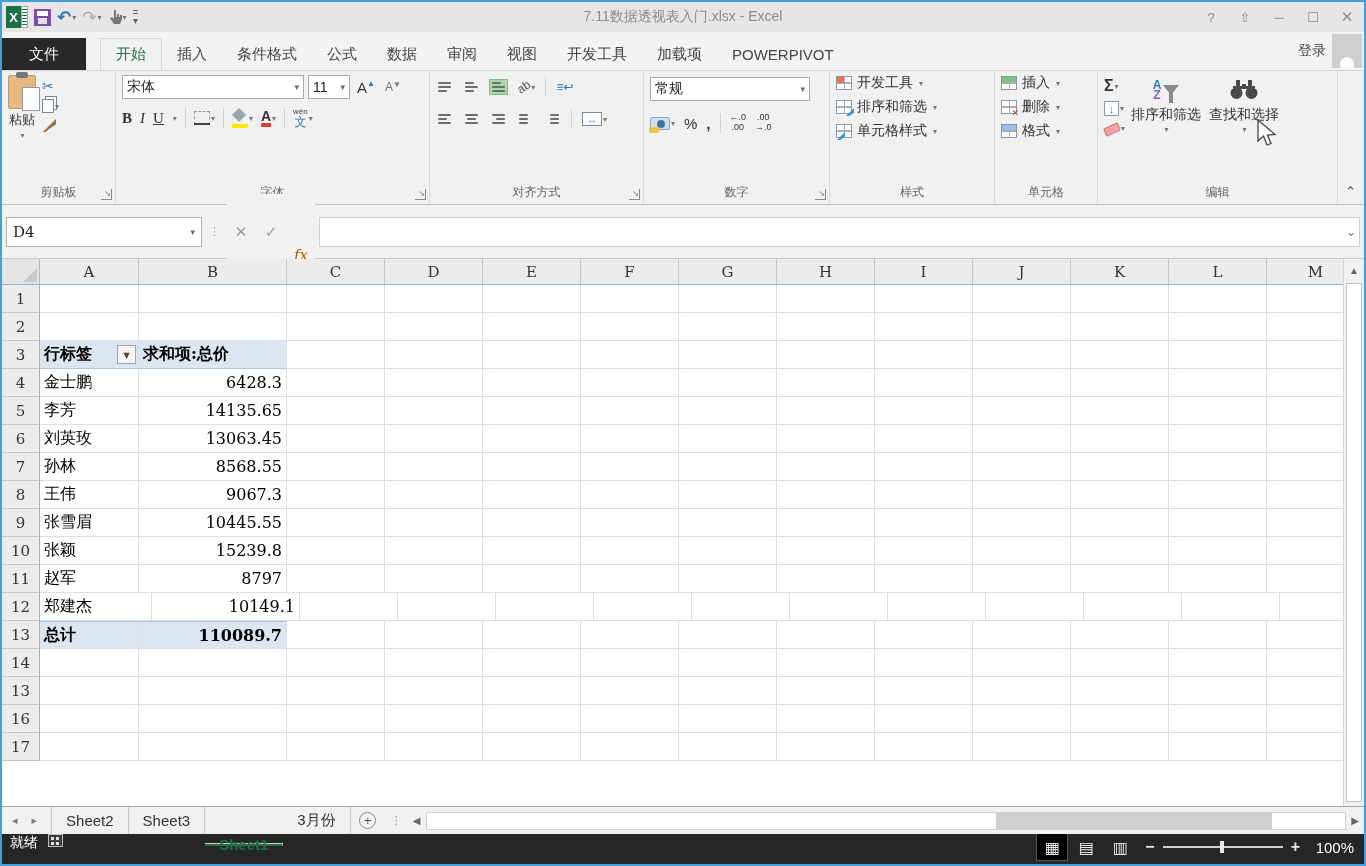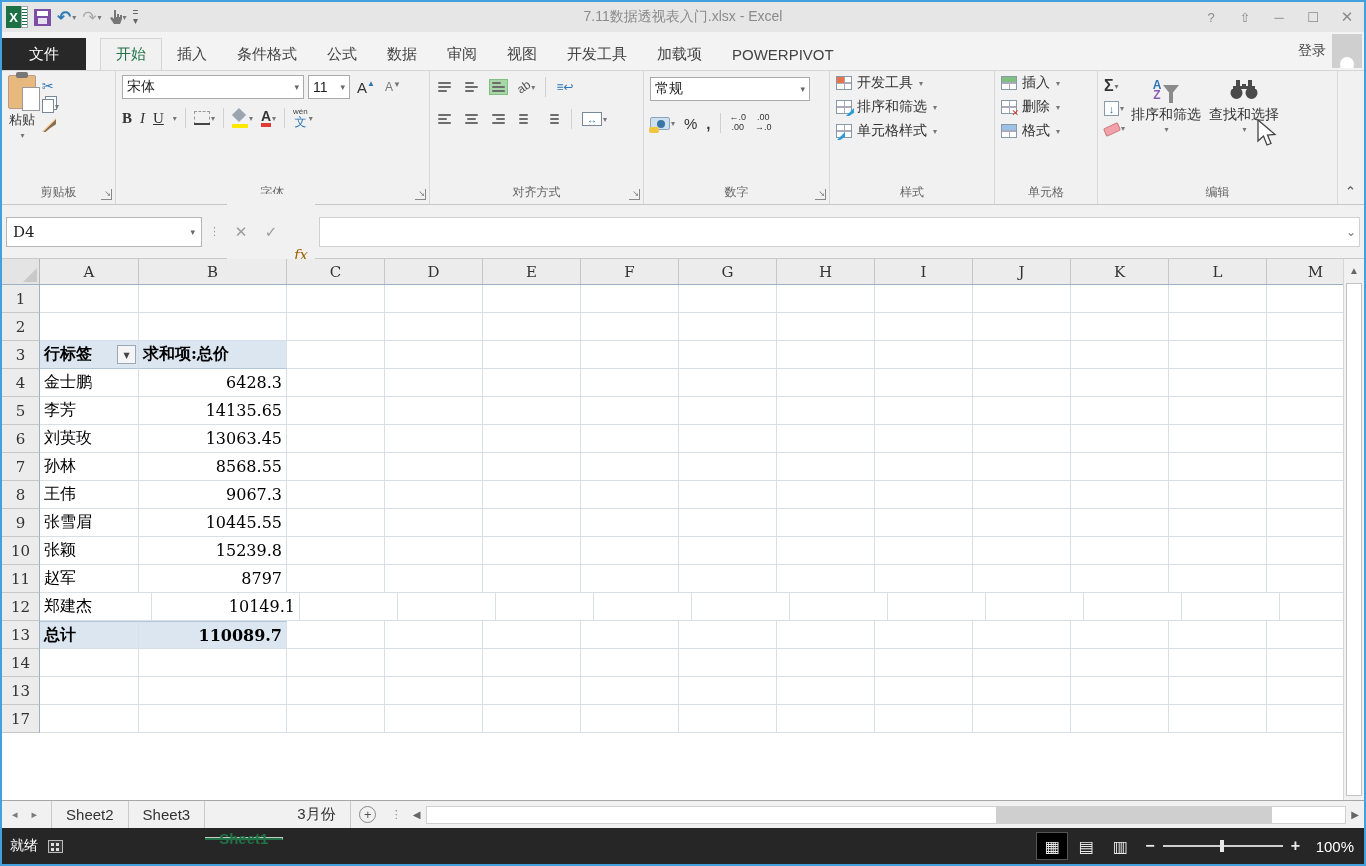--- a/index.html
+++ b/index.html
@@ -165,21 +165,21 @@
   .stab.active { background:#fff; color:#217346; font-weight:bold; border-top:1px solid #c9c9c9; border-bottom:2px solid #217346;margin-top:36px; }
   .addsheet { width:34px; display:flex; align-items:center; justify-content:center; }
   .addsheet i { width:17px; height:17px; border:1px solid #888; border-radius:50%; color:#555; font-size:13px; line-height:15px; text-align:center; font-style:normal; }
   .tabdots { display:flex; align-items:center; color:#888; font-size:11px; padding:0 6px; }
   .hscroll { flex:1; display:flex; align-items:center; margin:3px 0; }
   .hs-arrow { width:18px; text-align:center; color:#666; font-size:10px; }
   .hs-track { flex:1; height:18px; background:#fff; border:1px solid #d0d0d0; position:relative; }
   .hs-thumb { position:absolute; top:0; bottom:0; left:62%; width:30%; background:#cfcfcf; }
 
   
-  .statusbar { height:36px; background:#262626; color:#fff; display:flex; align-items:center; font-size:14px; flex:0 0 auto; }
+  .statusbar { height:30px; background:#262626; color:#fff; display:flex; align-items:flex-start; font-size:14px; flex:0 0 auto; }
   .statusbar .ready { padding:0 10px 0 8px; }
   .macro-ic { width:15px; height:13px; border:1px solid #bbb; background:#3a3a3a; position:relative; }
   .macro-ic:before { content:""; position:absolute; left:2px; top:2px; width:3px; height:3px; background:#e0e0e0; box-shadow:0 5px 0 #e0e0e0, 5px 0 0 #e0e0e0, 5px 5px 0 #e0e0e0; }
   .sb-right { margin-left:auto; display:flex; align-items:center; gap:10px; padding-right:10px; }
   .viewbtns { display:flex; align-items:center; gap:4px; }
   .vb { width:30px; height:26px; display:flex; align-items:center; justify-content:center; font-size:16px; color:#e8e8e8; }
   .vb.sel { background:#000; outline:1px solid #555; }
   .zoomctl { display:flex; align-items:center; gap:8px; }
   .zslider { width:120px; height:2px; background:#cfcfcf; position:relative; }
   .zthumb { position:absolute; left:48%; top:-5px; width:4px; height:12px; background:#e8e8e8; }
@@ -796,20 +796,36 @@
           <div class="cell" style="width: 98px;"></div>
           <div class="cell" style="width: 98px;"></div>
           <div class="cell" style="width: 98px;"></div>
           <div class="cell" style="width: 98px;"></div>
           <div class="cell" style="width: 98px;"></div>
           <div class="cell" style="width: 98px;"></div>
           <div class="cell" style="width: 98px;"></div>
           <div class="cell" style="width: 98px;"></div>
         </div>
         <div class="grow">
+          <div class="rh">16</div>
+          <div class="cell" style="width: 99px;"></div>
+          <div class="cell" style="width: 148px;"></div>
+          <div class="cell" style="width: 98px;"></div>
+          <div class="cell" style="width: 98px;"></div>
+          <div class="cell" style="width: 98px;"></div>
+          <div class="cell" style="width: 98px;"></div>
+          <div class="cell" style="width: 98px;"></div>
+          <div class="cell" style="width: 98px;"></div>
+          <div class="cell" style="width: 98px;"></div>
+          <div class="cell" style="width: 98px;"></div>
+          <div class="cell" style="width: 98px;"></div>
+          <div class="cell" style="width: 98px;"></div>
+          <div class="cell" style="width: 98px;"></div>
+        </div>
+        <div class="grow">
           <div class="rh">17</div>
           <div class="cell" style="width: 99px;"></div>
           <div class="cell" style="width: 148px;"></div>
           <div class="cell" style="width: 98px;"></div>
           <div class="cell" style="width: 98px;"></div>
           <div class="cell" style="width: 98px;"></div>
           <div class="cell" style="width: 98px;"></div>
           <div class="cell" style="width: 98px;"></div>
           <div class="cell" style="width: 98px;"></div>
           <div class="cell" style="width: 98px;"></div>

